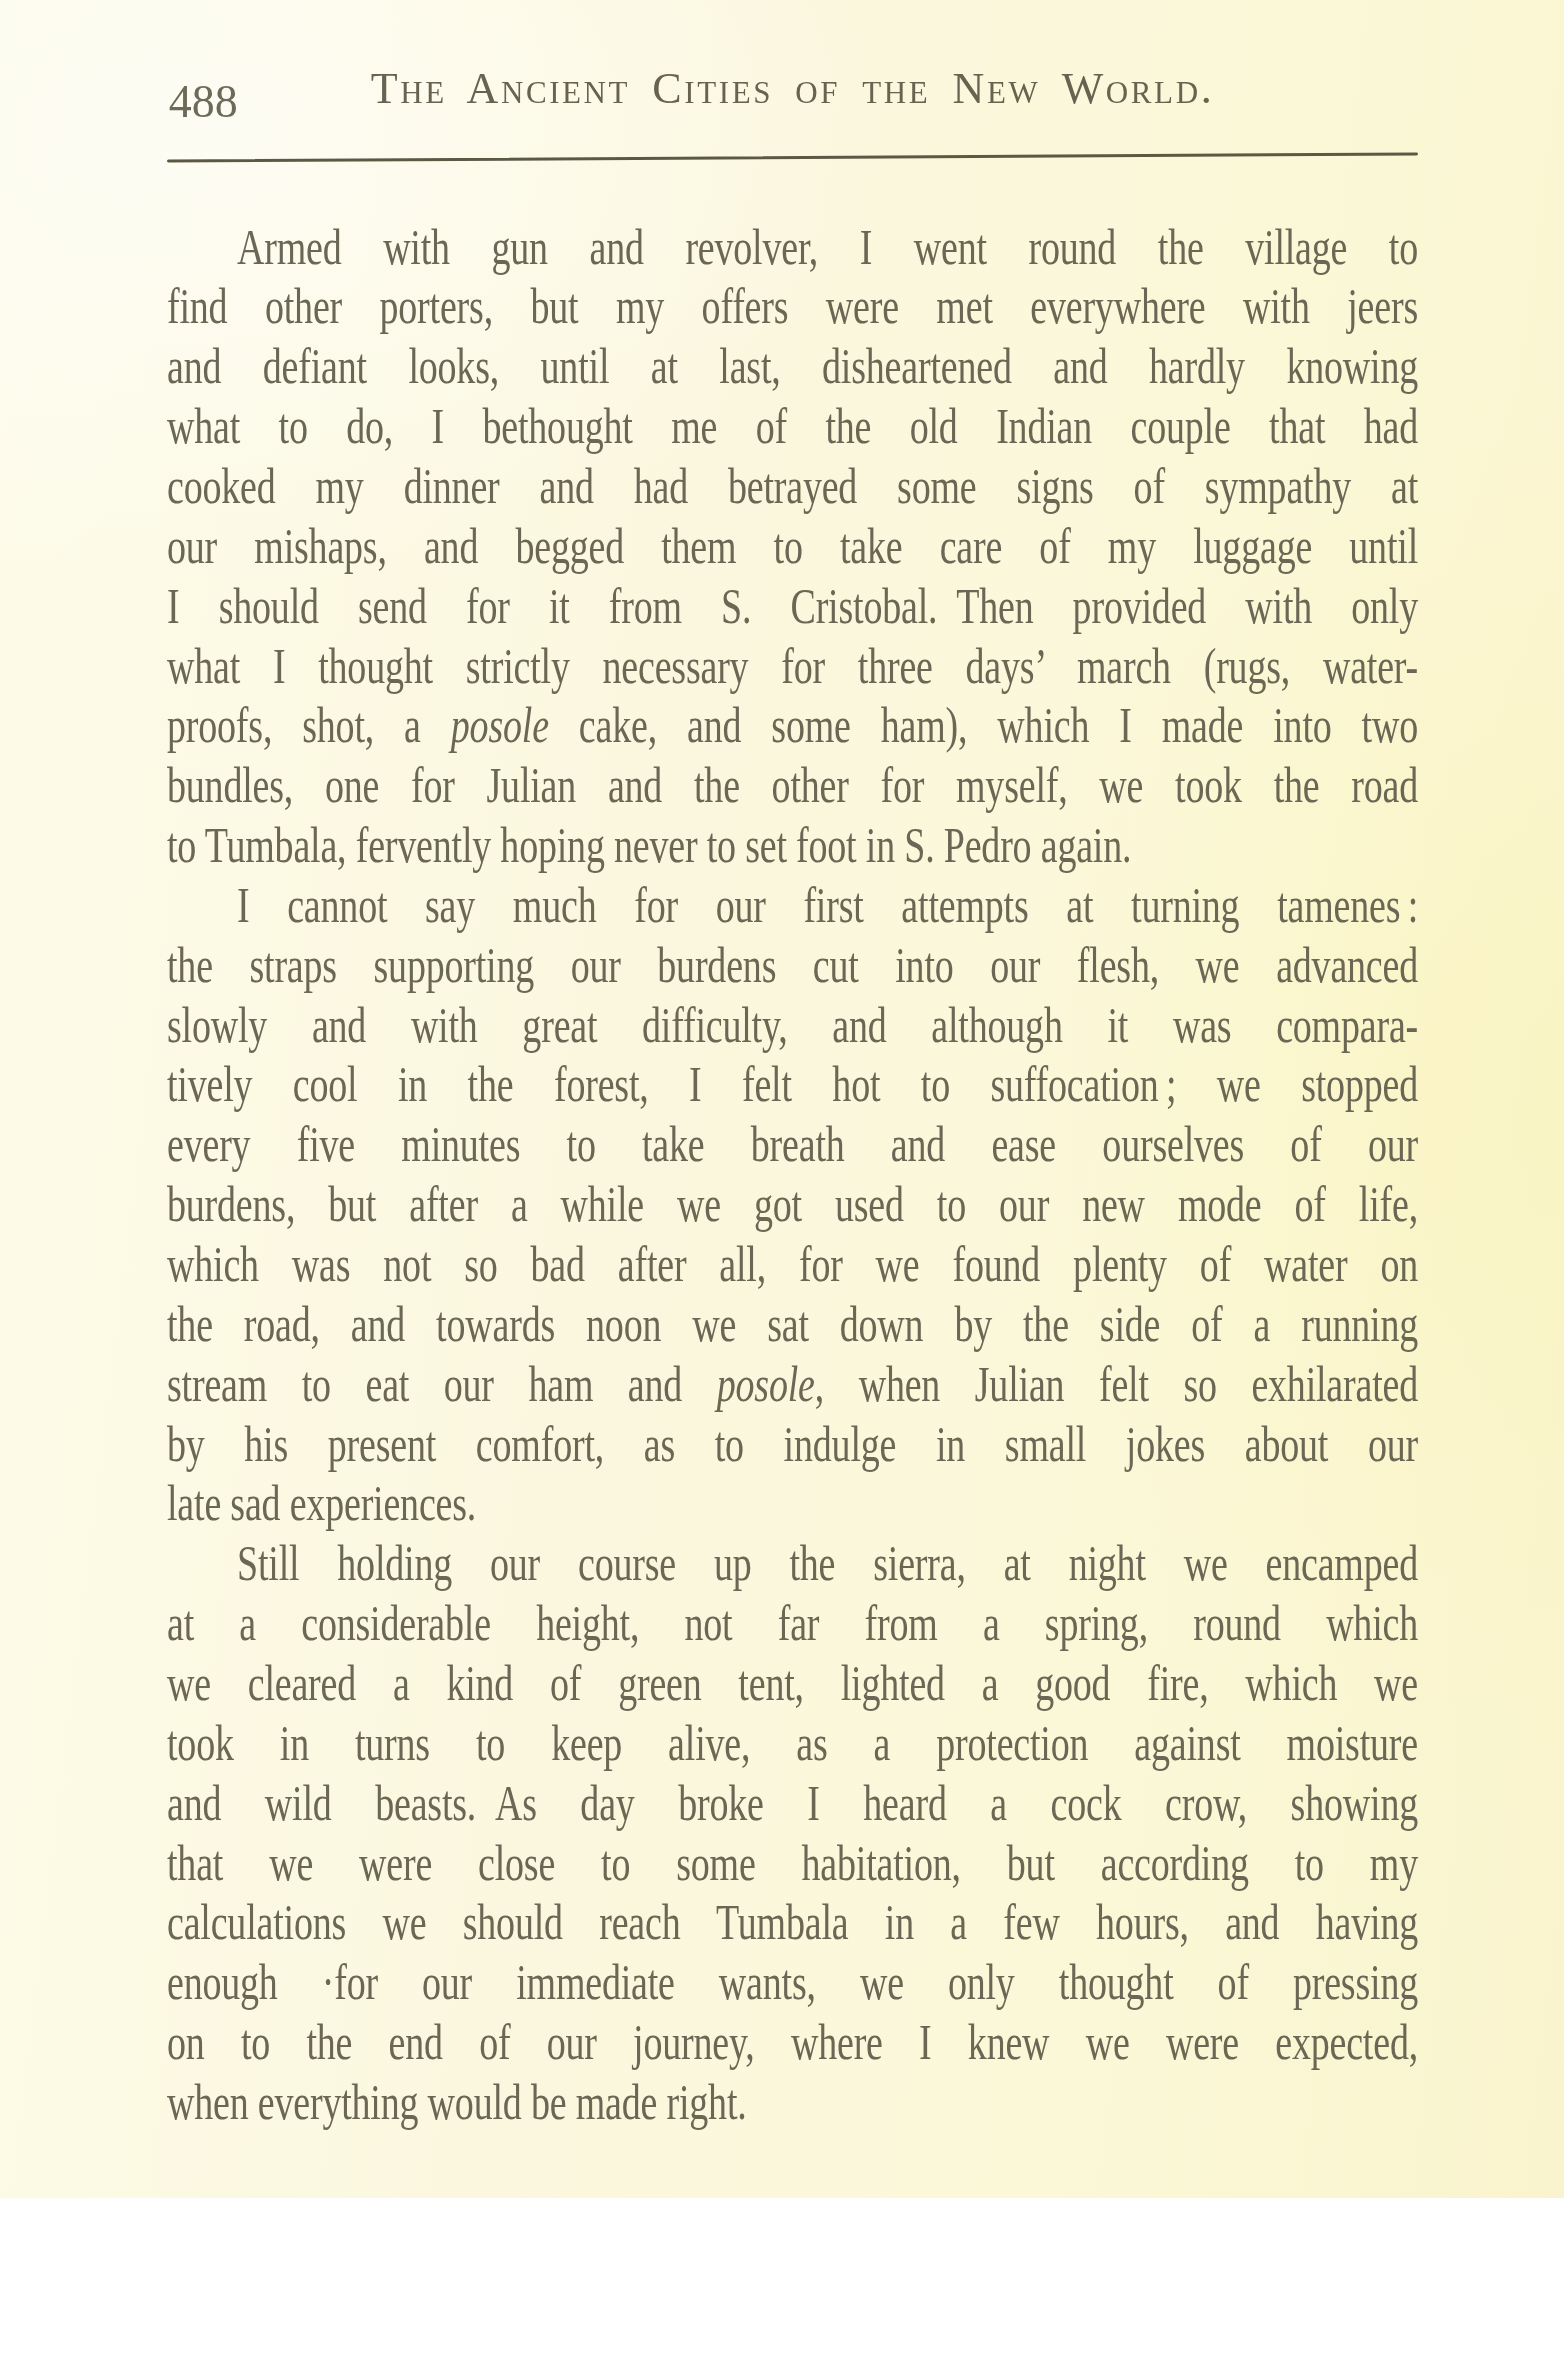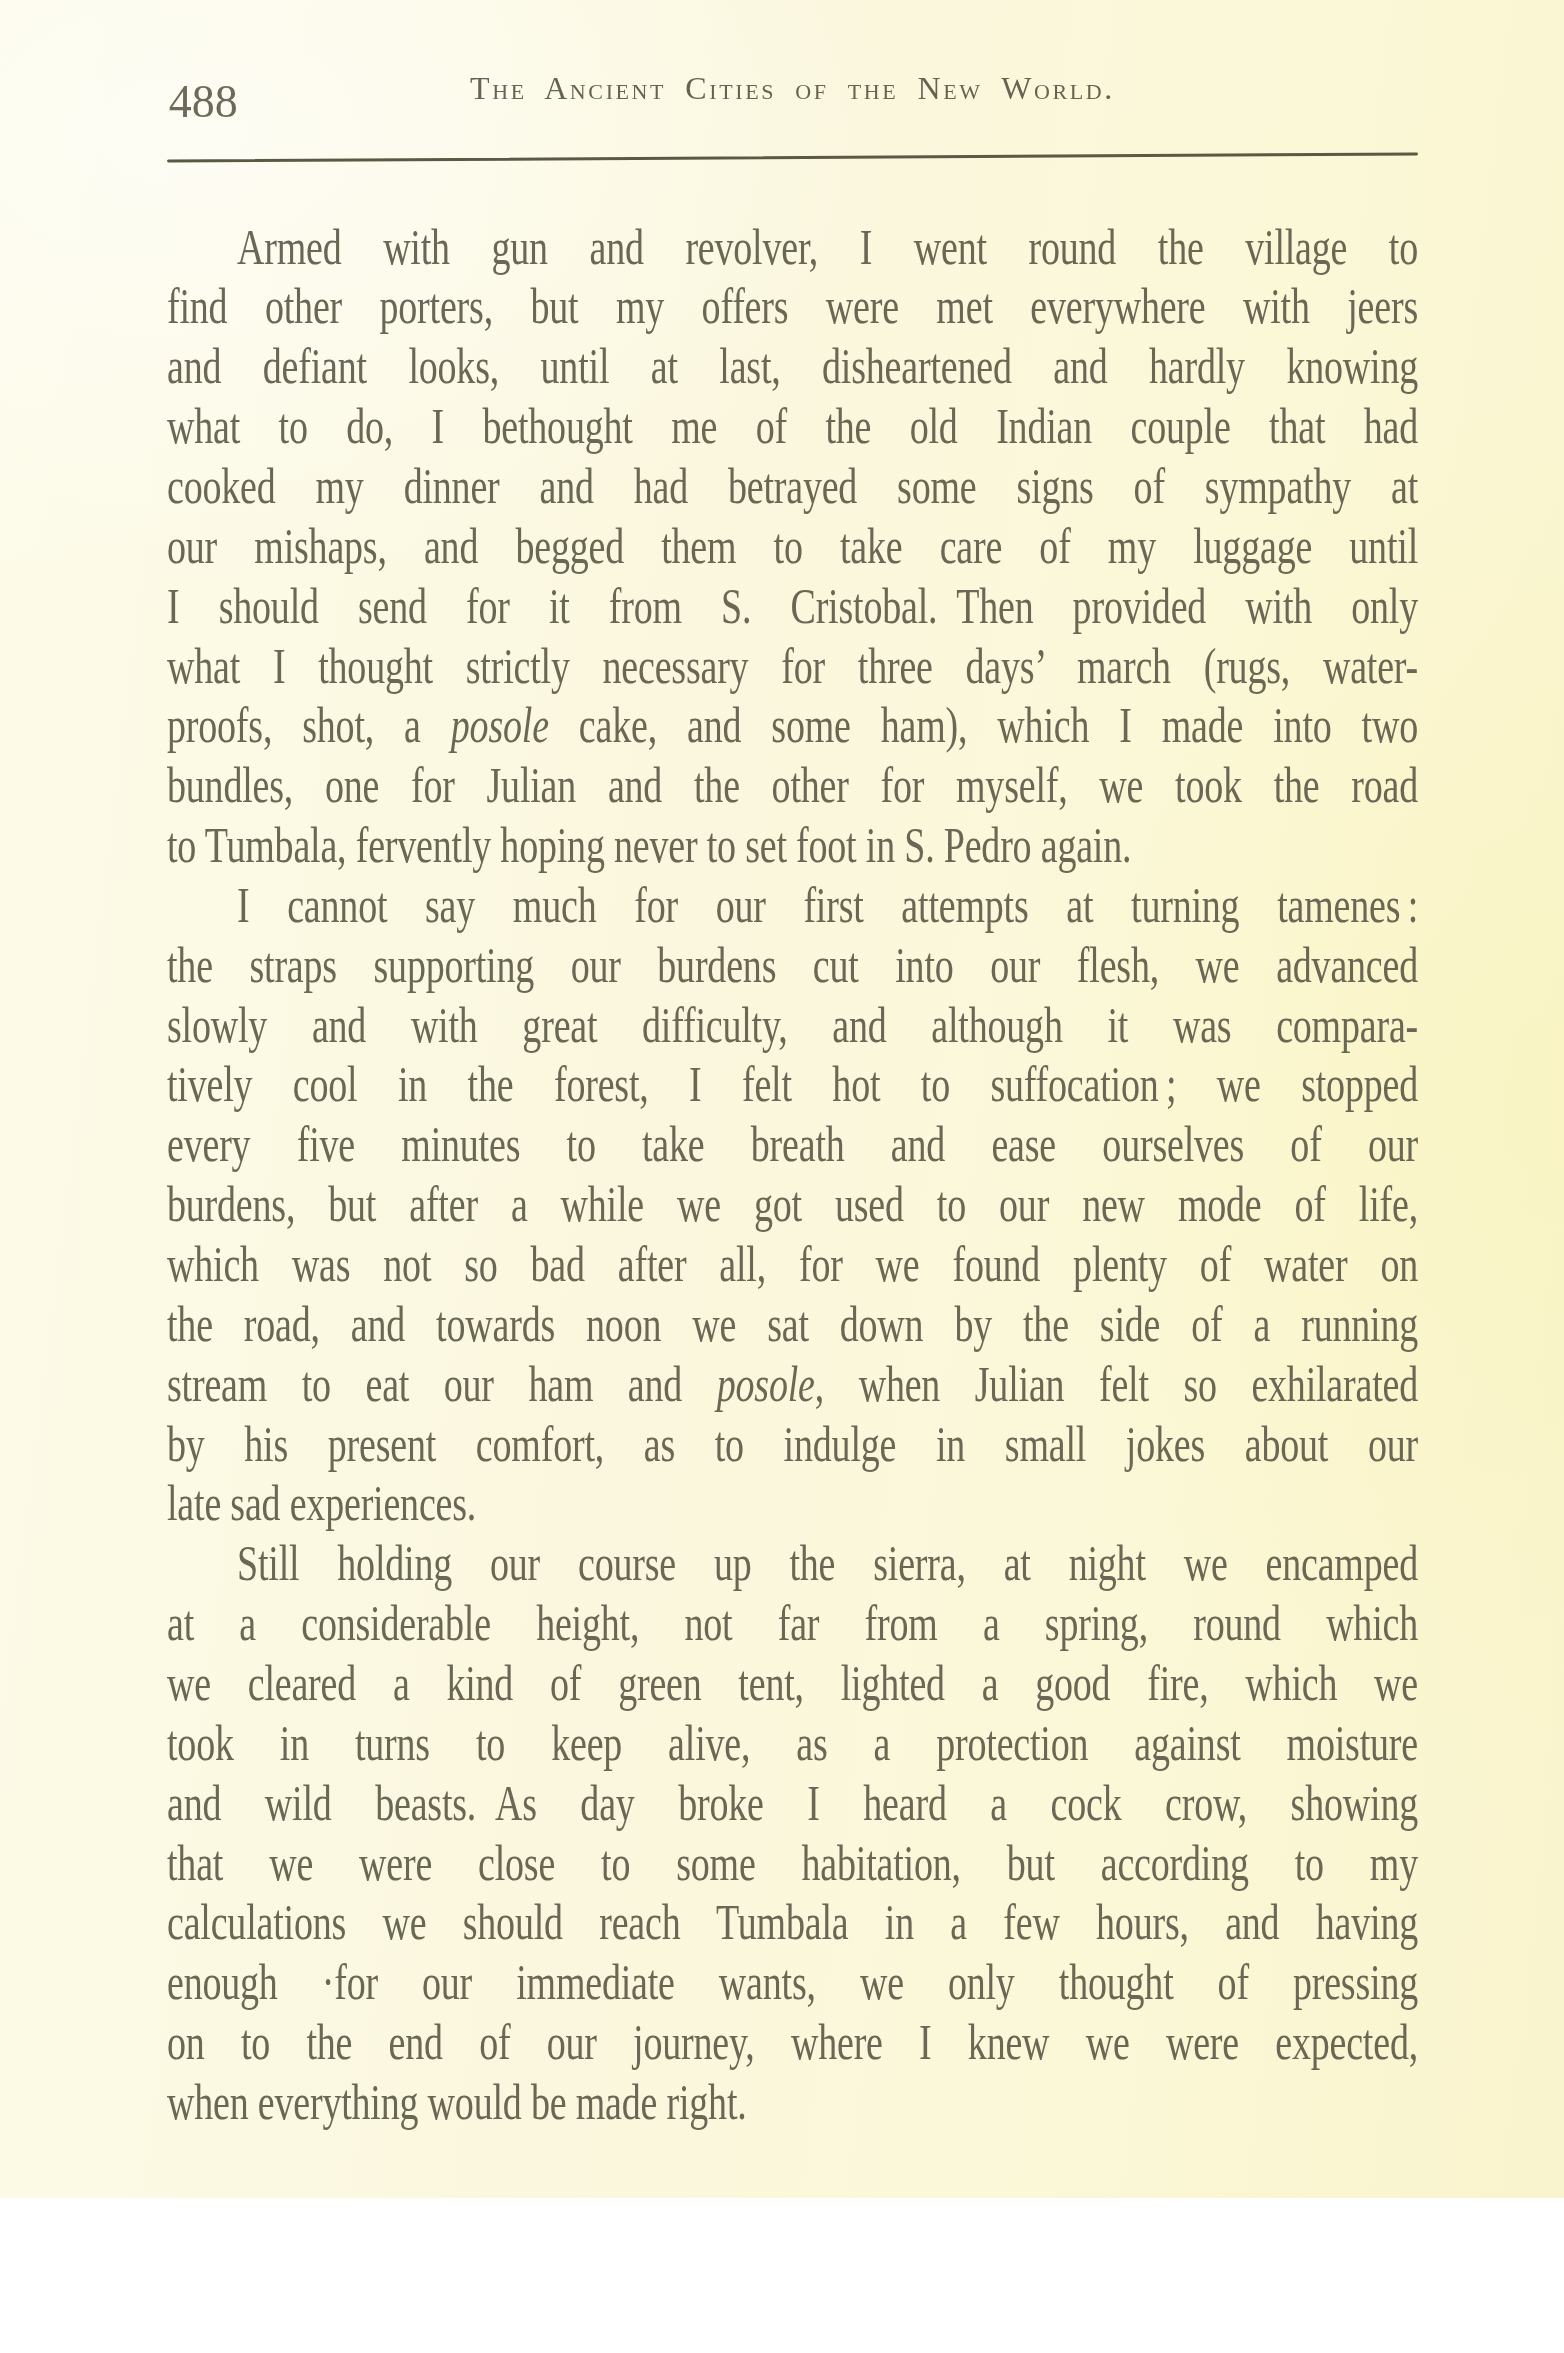--- a/index.html
+++ b/index.html
@@ -27,21 +27,21 @@
     left: 1.7px;
     bottom: 1.7px;
     font-size: 46px;
     line-height: 1;
     color: #6e6a58;
   }
   .running-title {
     display: block;
     text-align: center;
     font-variant: small-caps;
-    font-size: 32px;
+    font-size: 44px;
     line-height: 77px;
     letter-spacing: 2.6px;
     word-spacing: 8.6px;
     color: #676350;
   }
   .rule {
     margin-top: 29px;
     height: 2.6px;
     background: #5b5844;
     border-radius: 1.7px;

